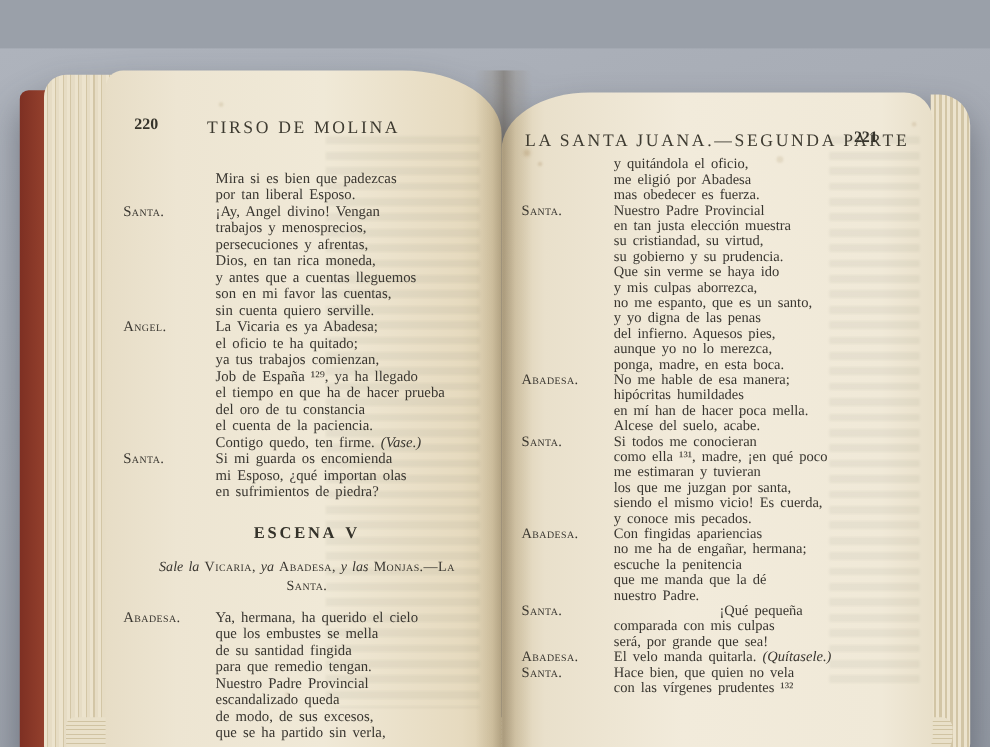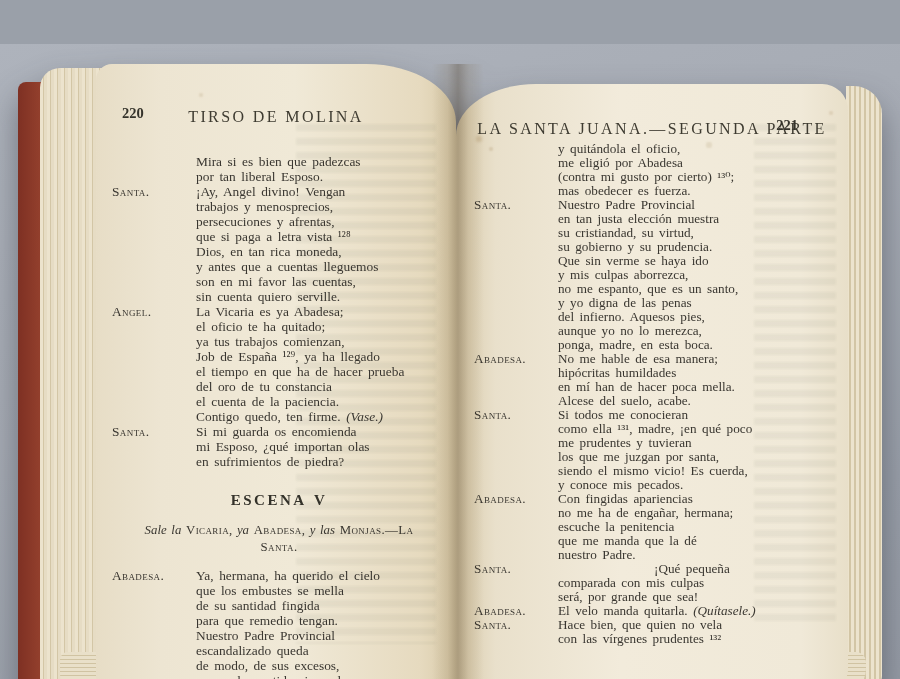--- a/index.html
+++ b/index.html
@@ -81,21 +81,20 @@
               <div class="line">Mira si es bien que padezcas</div>
               <div class="line">por tan liberal Esposo.</div>
             </div>
           </div>
           <div class="speech">
             <span class="speaker">Santa.</span>
             <div class="lines">
               <div class="line">¡Ay, Angel divino! Vengan</div>
               <div class="line">trabajos y menosprecios,</div>
               <div class="line">persecuciones y afrentas,</div>
-              <div class="line">que si paga a letra vista ¹²⁸</div>
               <div class="line">Dios, en tan rica moneda,</div>
               <div class="line">y antes que a cuentas lleguemos</div>
               <div class="line">son en mi favor las cuentas,</div>
               <div class="line">sin cuenta quiero serville.</div>
             </div>
           </div>
           <div class="speech">
             <span class="speaker">Angel.</span>
             <div class="lines">
               <div class="line">La Vicaria es ya Abadesa;</div>
@@ -142,21 +141,20 @@
       <div class="header-row">
         <span class="running-header">LA SANTA JUANA.—SEGUNDA PARTE</span>
         <span class="page-number">221</span>
       </div>
       <div class="text-block" id="right-text">
           <div class="speech">
             <span class="speaker"></span>
             <div class="lines">
               <div class="line">y quitándola el oficio,</div>
               <div class="line">me eligió por Abadesa</div>
-              <div class="line">(contra mi gusto por cierto) ¹³⁰;</div>
               <div class="line">mas obedecer es fuerza.</div>
             </div>
           </div>
           <div class="speech">
             <span class="speaker">Santa.</span>
             <div class="lines">
               <div class="line">Nuestro Padre Provincial</div>
               <div class="line">en tan justa elección muestra</div>
               <div class="line">su cristiandad, su virtud,</div>
               <div class="line">su gobierno y su prudencia.</div>
@@ -176,21 +174,21 @@
               <div class="line">hipócritas humildades</div>
               <div class="line">en mí han de hacer poca mella.</div>
               <div class="line">Alcese del suelo, acabe.</div>
             </div>
           </div>
           <div class="speech">
             <span class="speaker">Santa.</span>
             <div class="lines">
               <div class="line">Si todos me conocieran</div>
               <div class="line">como ella ¹³¹, madre, ¡en qué poco</div>
-              <div class="line">me prudentes y tuvieran</div>
+              <div class="line">me estimaran y tuvieran</div>
               <div class="line">los que me juzgan por santa,</div>
               <div class="line">siendo el mismo vicio! Es cuerda,</div>
               <div class="line">y conoce mis pecados.</div>
             </div>
           </div>
           <div class="speech">
             <span class="speaker">Abadesa.</span>
             <div class="lines">
               <div class="line">Con fingidas apariencias</div>
               <div class="line">no me ha de engañar, hermana;</div>

